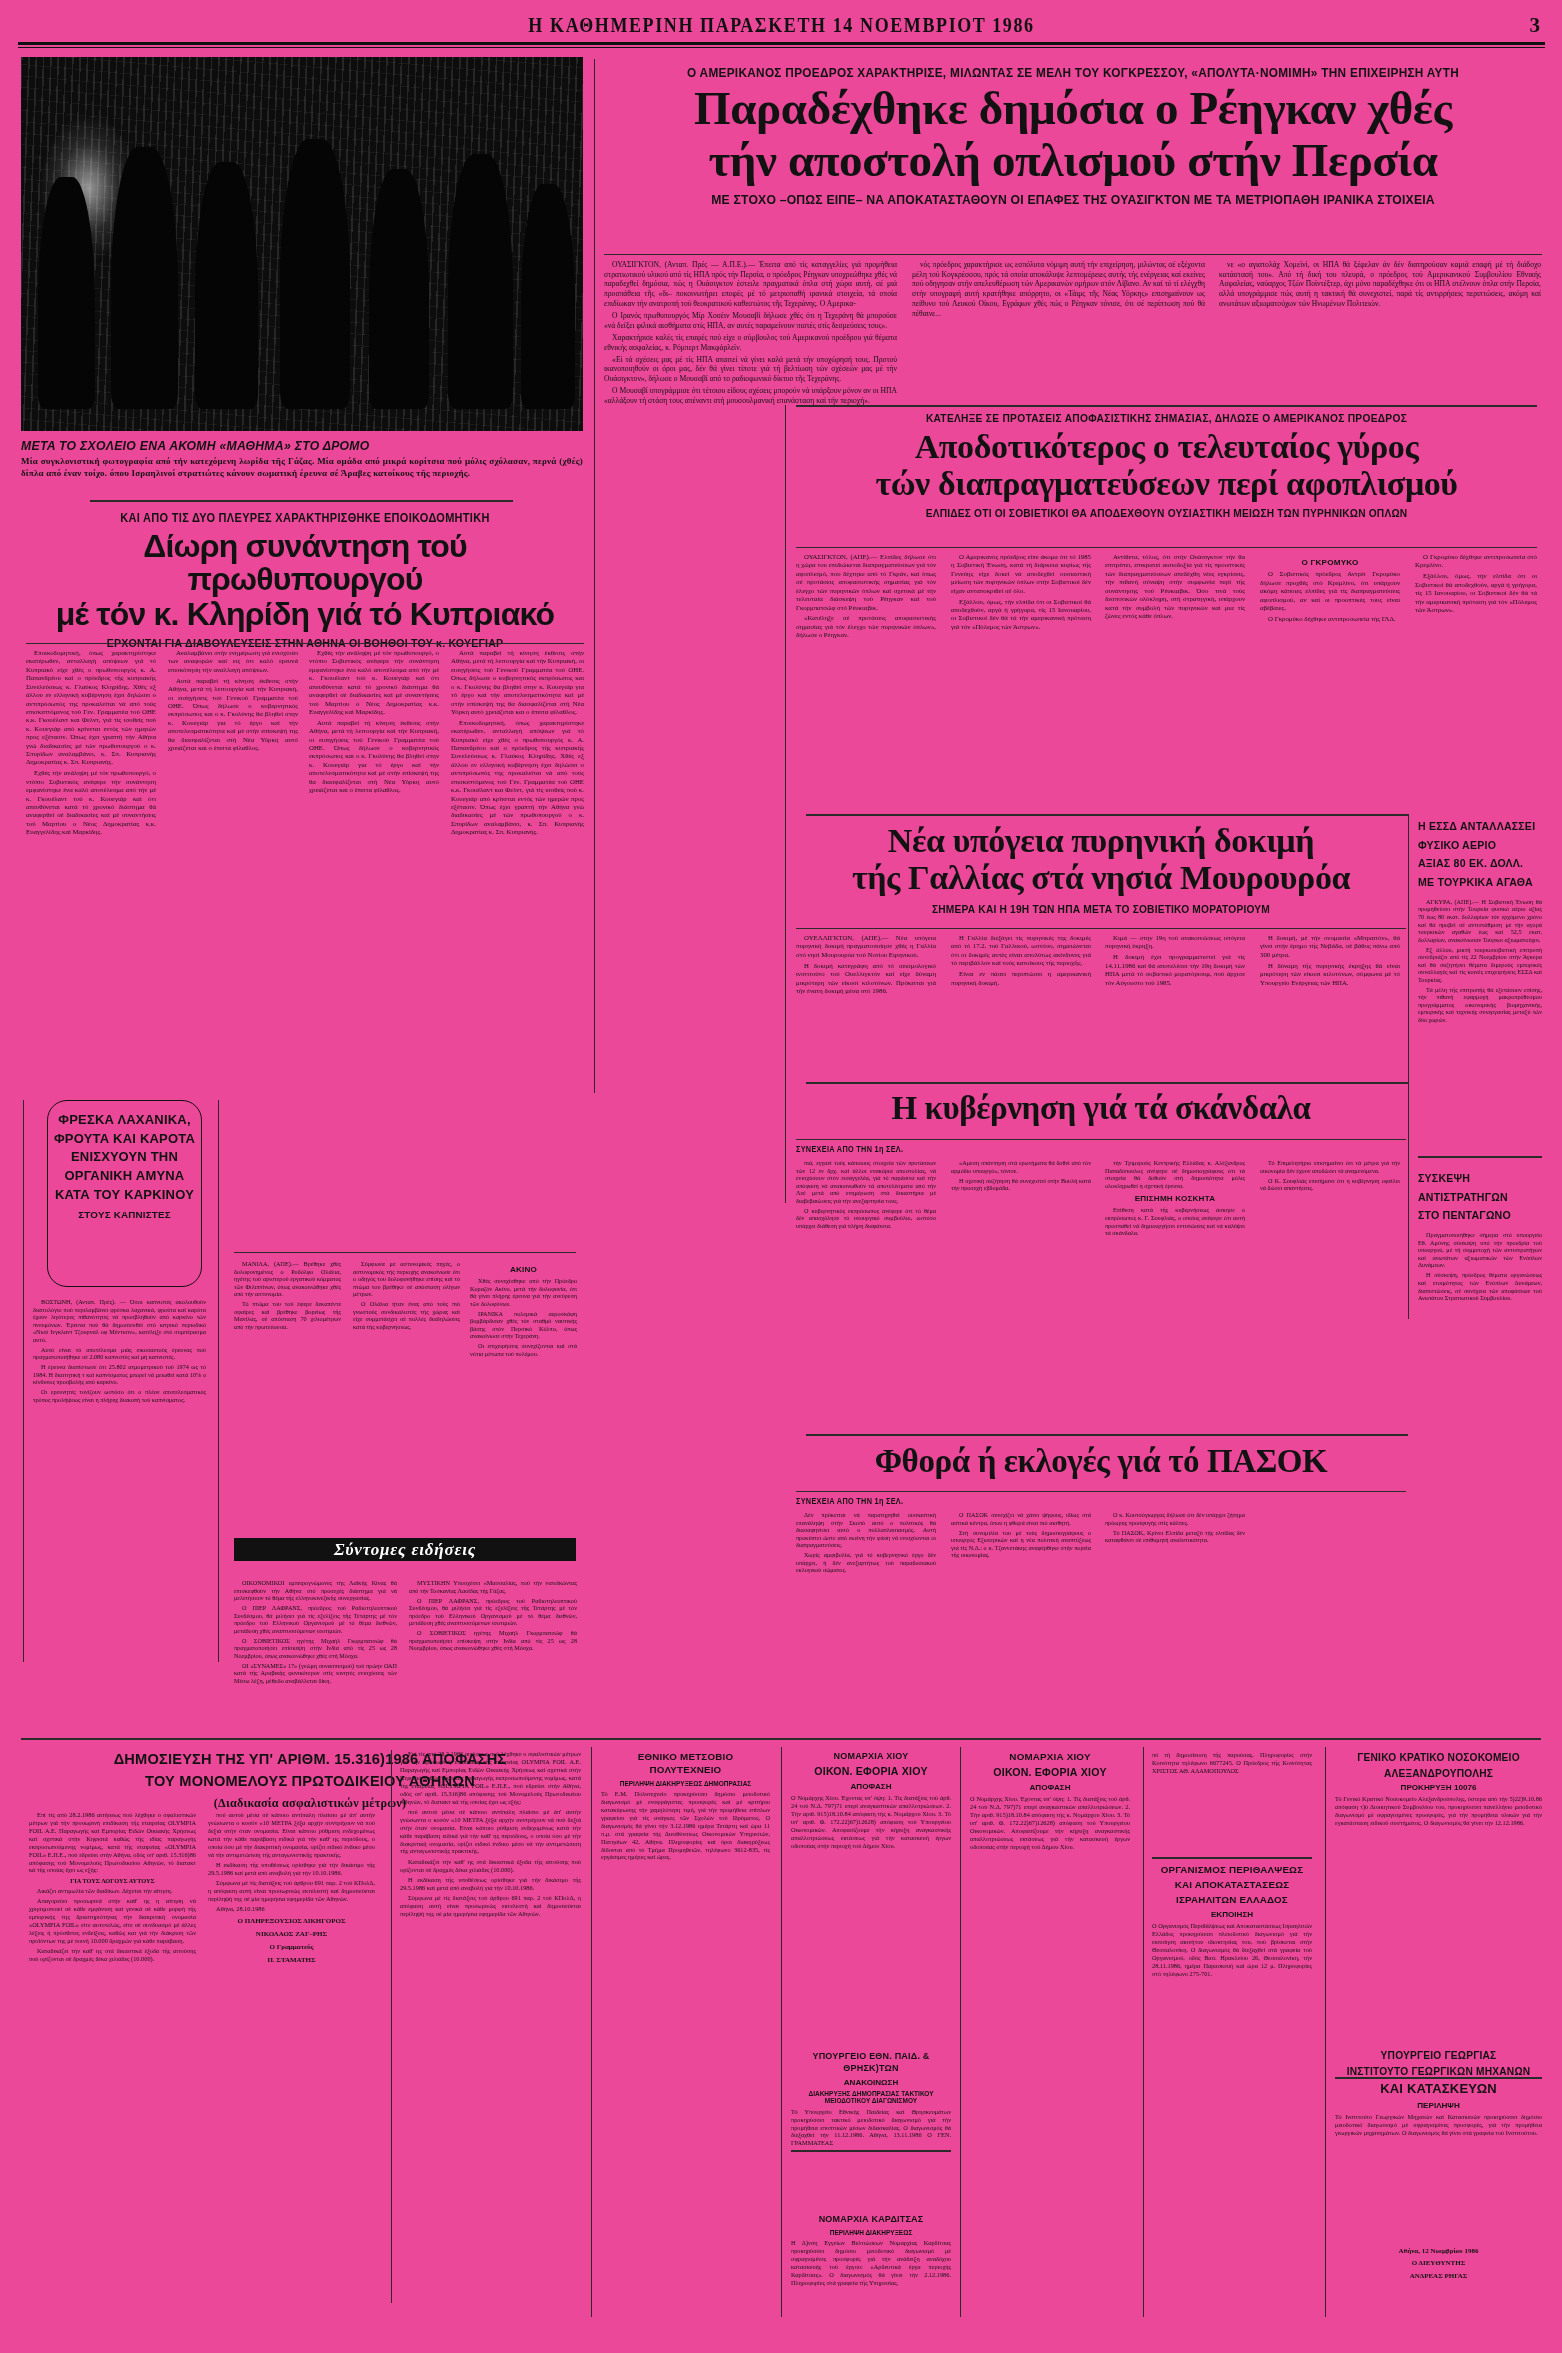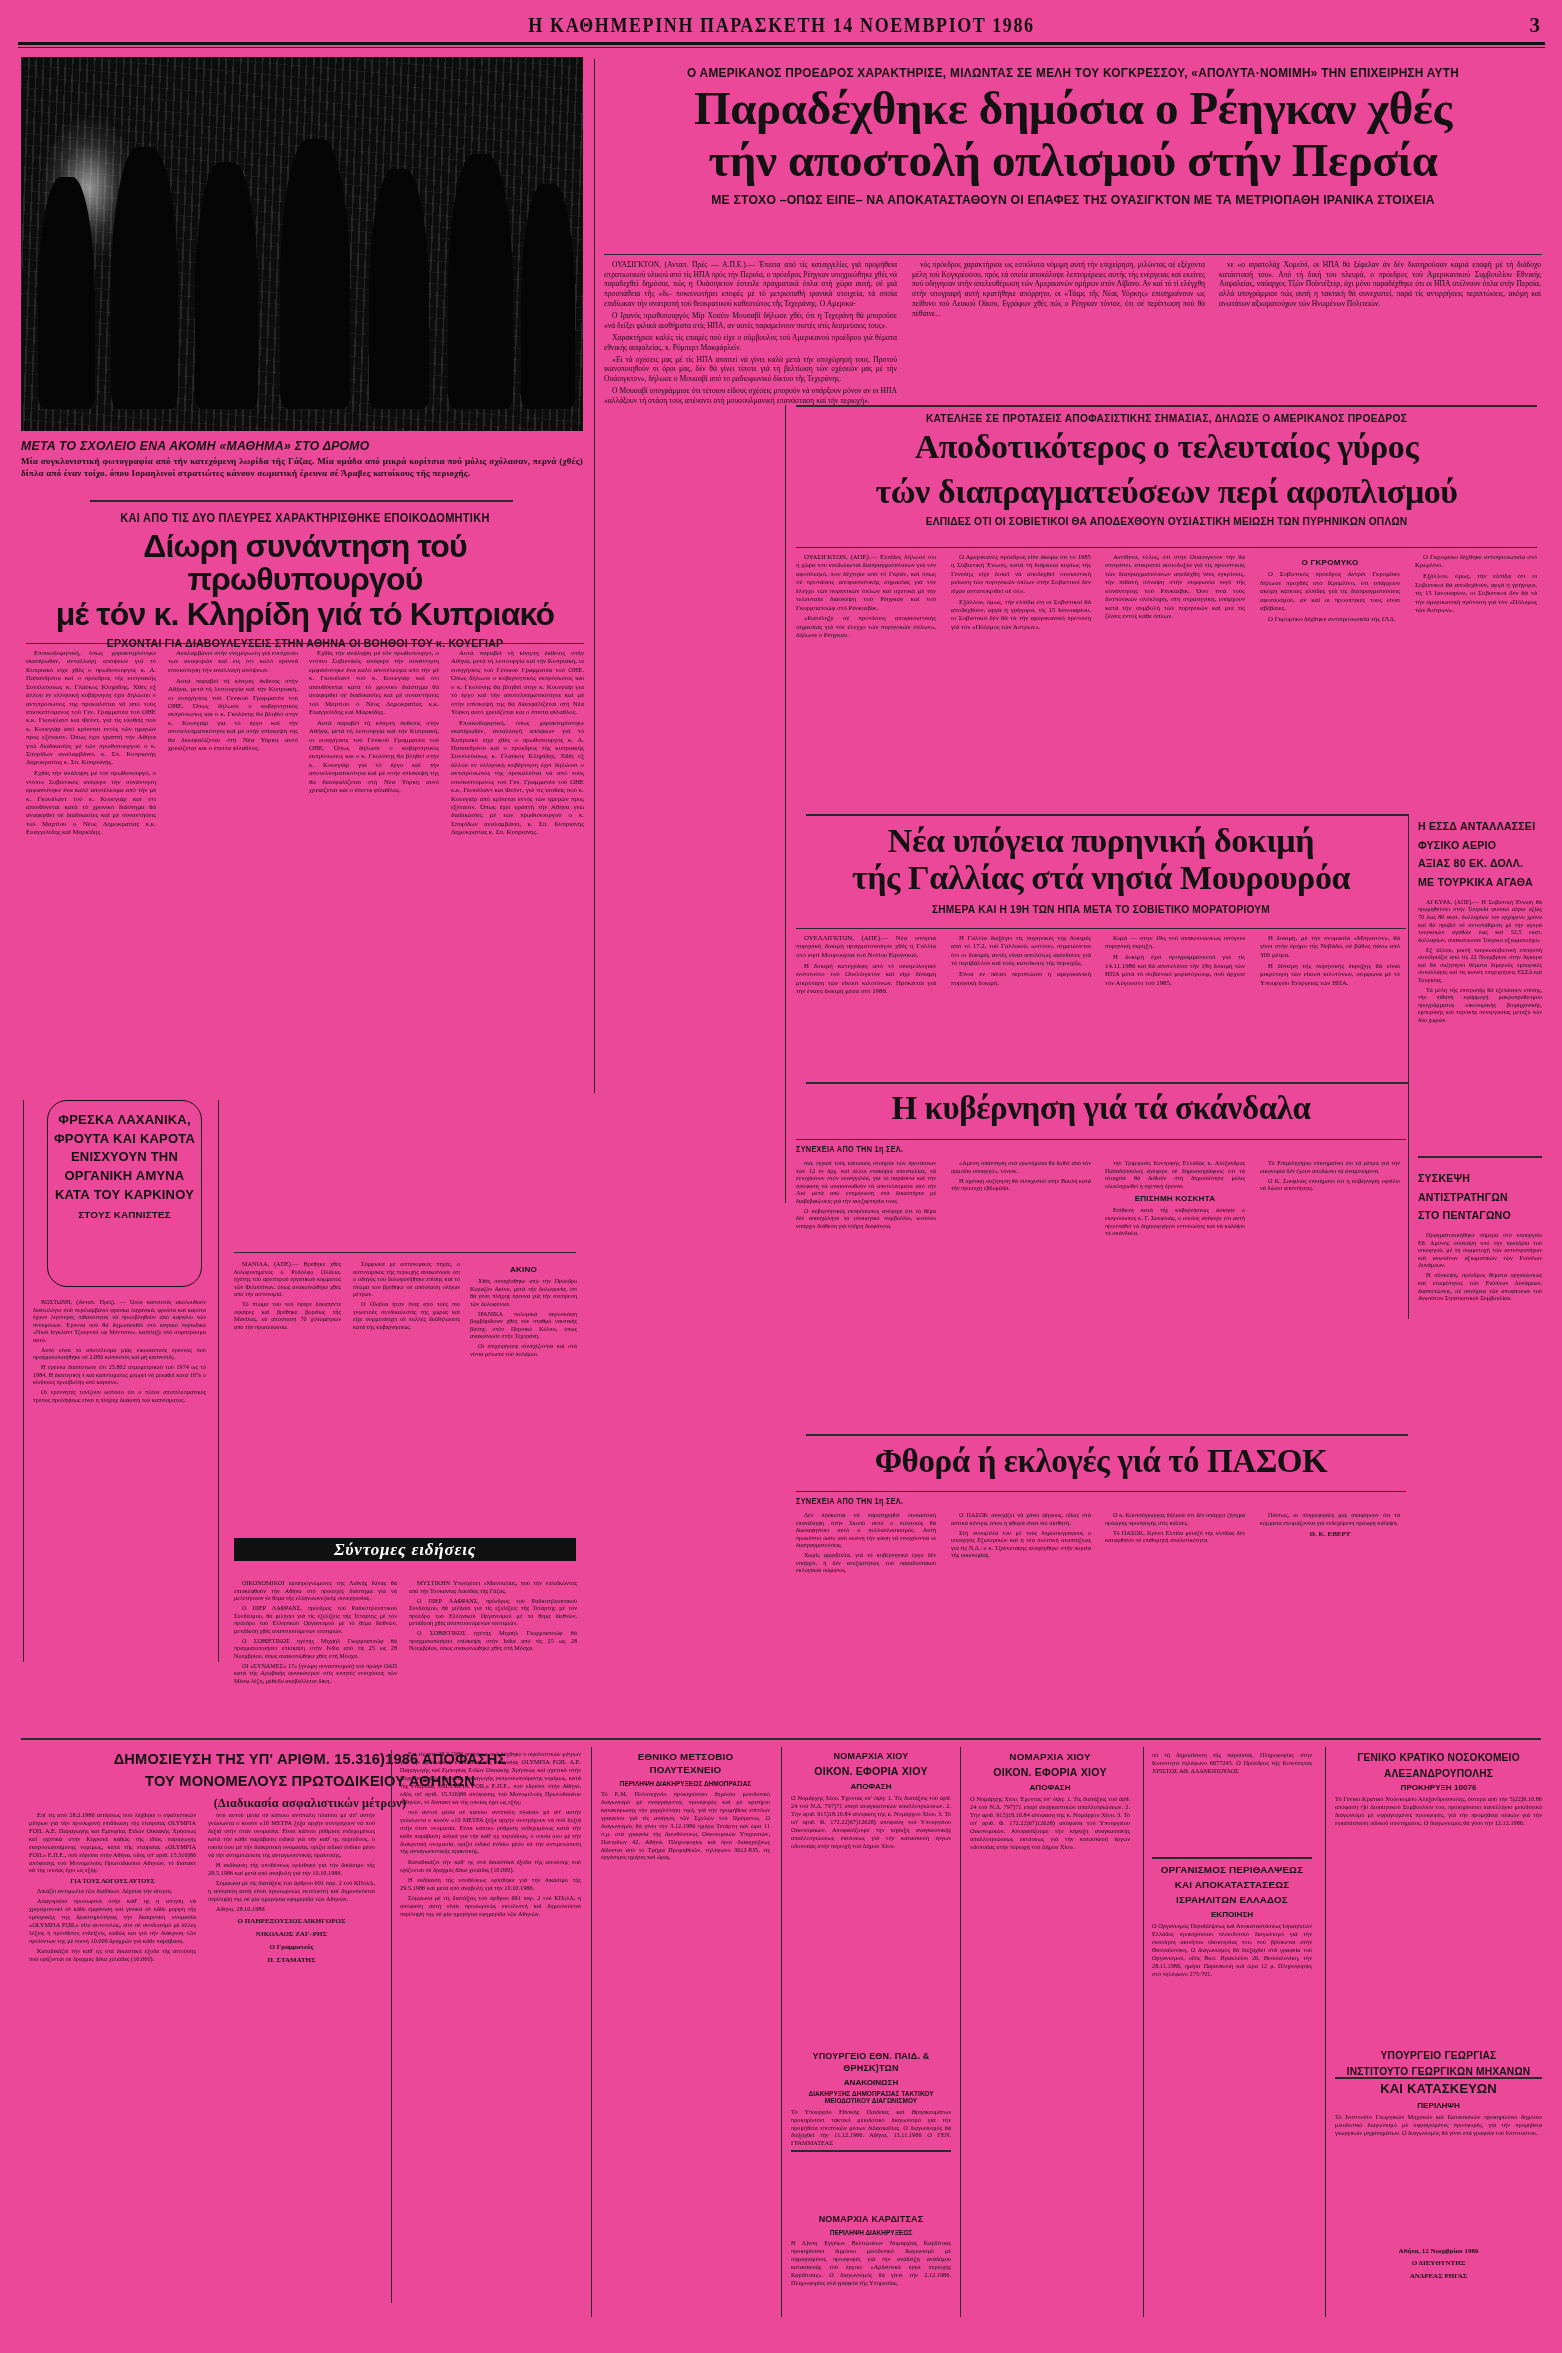--- a/index.html
+++ b/index.html
@@ -186,21 +186,21 @@
     <p class="ind">Αυτά παραβεί τή κίνηση έκθεσις στήν Αθήνα, μετά τή λειτουργία καί τήν Κυπριακή, οι εισηγήσεις τού Γενικού Γραμματέα τού ΟΗΕ. Όπως δήλωσε ο κυβερνητικός εκπρόσωπος και ο κ. Γκολύνης θα βληθεί στην κ. Κουεγιάρ για τό έργο καί τήν αποτελεσματικότητα καί μέ στήν επίσκεψή της θα διασφαλίζεται στή Νέα Υόρκη αυτό χρειάζεται και ο έπειτα φίλαθλος.</p>
     <p class="ind">Εποικοδομητική, όπως χαρακτηρίστηκε εκατέρωθεν, ανταλλαγή απόψεων γιά τό Κυπριακό είχε χθές ο πρωθυπουργός κ. Α. Παπανδρέου καί ο πρόεδρος τῆς κυπριακῆς Συνελεύσεως κ. Γλαύκος Κληρίδης. Χθές εξ άλλου εν ελληνική κυβέρνηση έχει δηλώσει ο αντιπρόσωπός της προκαλείται νά από τούς επισκεπτόμενος τού Γεν. Γραμματέα τού ΟΗΕ κ.κ. Γκουέλαντ και Φελντ, γιά τίς ισοθείς πού κ. Κουεγιάρ από κρίνεται εντός τών ημερών προς εξέτασιν. Όπως έχει γραπτή τήν Αθήνα γνώ διαδικασίες μέ τών πρωθυπουργού ο κ. Σπυρίδων αναλαμβάνει, κ. Σπ. Κυπριανής Δημοκρατίας κ. Σπ. Κυπριανής.</p>
   </div>
 
   <div class="hrule thick" style="left:796px;top:405px;width:741px;"></div>
   <div class="vrule" style="left:785px;top:405px;height:798px;"></div>
 
   <div style="position:absolute;left:796px;top:412px;width:741px;">
     <div class="kicker" style="font-size:10.2px;">ΚΑΤΕΛΗΞΕ ΣΕ ΠΡΟΤΑΣΕΙΣ ΑΠΟΦΑΣΙΣΤΙΚΗΣ ΣΗΜΑΣΙΑΣ, ΔΗΛΩΣΕ Ο ΑΜΕΡΙΚΑΝΟΣ ΠΡΟΕΔΡΟΣ</div>
     <div class="hl" style="font-size:34px;margin-top:4.9px;">Αποδοτικότερος ο τελευταίος γύρος</div>
-    <div class="hl" style="font-size:34px;margin-top:11px;">τών διαπραγματεύσεων περί αφοπλισμού</div>
+    <div class="hl" style="font-size:34px;margin-top:3px;">τών διαπραγματεύσεων περί αφοπλισμού</div>
     <div class="subhl" style="margin-top:6.5px;font-size:10.2px;">ΕΛΠΙΔΕΣ ΟΤΙ ΟΙ ΣΟΒΙΕΤΙΚΟΙ ΘΑ ΑΠΟΔΕΧΘΟΥΝ ΟΥΣΙΑΣΤΙΚΗ ΜΕΙΩΣΗ ΤΩΝ ΠΥΡΗΝΙΚΩΝ ΟΠΛΩΝ</div>
   </div>
   <div class="hrule" style="left:796px;top:547px;width:741px;"></div>
 
   <div class="body-col tiny" style="position:absolute;left:796px;top:553px;width:140px;height:228px;">
     <p class="ind">ΟΥΑΣΙΓΚΤΟΝ, (ΑΠΕ).— Ελπίδες δήλωσε ότι η χώρα του επιδιώκεται διαπραγματεύσεων γιά τόν αφοπλισμό, που δέχτηκε από τό Γκράν, καί όπως σέ προτάσεις αποφασιστικής σημασίας γιά τόν έλεγχο τών πυρηνικών όπλων καί σχετικά μέ τήν τελευταία διάσκεψη τού Ρέηγκαν καί τού Γκορμπατσώφ στό Ρέυκιαβικ.</p>
     <p class="ind">«Κατέληξε σέ προτάσεις αποφασιστικής σημασίας γιά τόν έλεγχο τών πυρηνικών όπλων», δήλωσε ο Ρέηγκαν.</p>
   </div>
   <div class="body-col tiny" style="position:absolute;left:951px;top:553px;width:140px;height:228px;">
     <p class="ind">Ο Αμερικανός πρόεδρος είπε άκομα ότι τό 1985 η Σοβιετική Ένωση, κατά τή διάρκεια κυρίως τῆς Γενεύης είχε δοκεί νά αποδεχθεί ουσιαστική μείωση τών πυρηνικών όπλων στήν Σοβιετικοί δέν είχαν ανταποκριθεί σέ όλο.</p>
@@ -304,24 +304,20 @@
     <p class="ind">Δέν πρόκειται νά παρατηρηθεί ουσιαστική επανάληψη στήν Σκοπό αυτό ο πολιτικός θά διασαφηνίσει αυτό ο πολλαπλασιασμός. Αυτή προκύπτει ώστε από εκείνη τήν φάση νά ενισχύονται οι διαπραγματεύσεις.</p>
     <p class="ind">Χωρίς αμφιβολία, γιά τό κυβερνητικό έργο δέν υπάρχει, ή δέν ανεξαρτήτως τού παραδοσιακού εκλογικού σώματος.</p>
   </div>
   <div class="body-col mini" style="position:absolute;left:951px;top:1511px;width:140px;height:212px;">
     <p class="ind">Ο ΠΑΣΟΚ συνεχίζει νά χάνει ψήφους, ιδίως στά αστικά κέντρα, όπου η φθορά είναι πιό αισθητή.</p>
     <p class="ind">Στή συνομιλία του μέ τούς δημοσιογράφους ο υπουργός Εξωτερικών καί η νέα πολιτική αναπτύξεως γιά τίς Ν.Δ.: ο κ. Τζαννετάκης αναφέρθηκε στήν πορεία τῆς οικονομίας.</p>
   </div>
   <div class="body-col mini" style="position:absolute;left:1105px;top:1511px;width:140px;height:212px;">
     <p class="ind">Ο κ. Κουτσόγιωργας δήλωσε ότι δέν υπάρχει ζήτημα πρόωρης προσφυγής στίς κάλπες.</p>
     <p class="ind">Τό ΠΑΣΟΚ, Κρίνει Ελπίδα μεταξύ τής ελπίδας δέν καταφθάνει σέ επιθυμητή αναλυτικότητα.</p>
-  </div>
-  <div class="body-col mini" style="position:absolute;left:1260px;top:1511px;width:140px;height:212px;">
-    <p class="ind">Πάντως, οι πληροφορίες μας αναφέρουν ότι τά κόμματα ετοιμάζονται γιά ενδεχόμενη πρόωρη κάλυψη.</p>
-    <div class="sig">Θ. Κ. ΕΒΕΡΤ</div>
   </div>
 
   <div class="boxed" style="left:47px;top:1100px;width:155px;height:187px;border-radius:20px;">
     <div class="boxad" style="margin-top:9.8px;">ΦΡΕΣΚΑ ΛΑΧΑΝΙΚΑ,</div>
     <div class="boxad">ΦΡΟΥΤΑ ΚΑΙ ΚΑΡΟΤΑ</div>
     <div class="boxad">ΕΝΙΣΧΥΟΥΝ ΤΗΝ</div>
     <div class="boxad">ΟΡΓΑΝΙΚΗ ΑΜΥΝΑ</div>
     <div class="boxad">ΚΑΤΑ ΤΟΥ ΚΑΡΚΙΝΟΥ</div>
     <div class="boxad" style="font-size:9.8px;margin-top:3.3px;">ΣΤΟΥΣ ΚΑΠΝΙΣΤΕΣ</div>
   </div>

